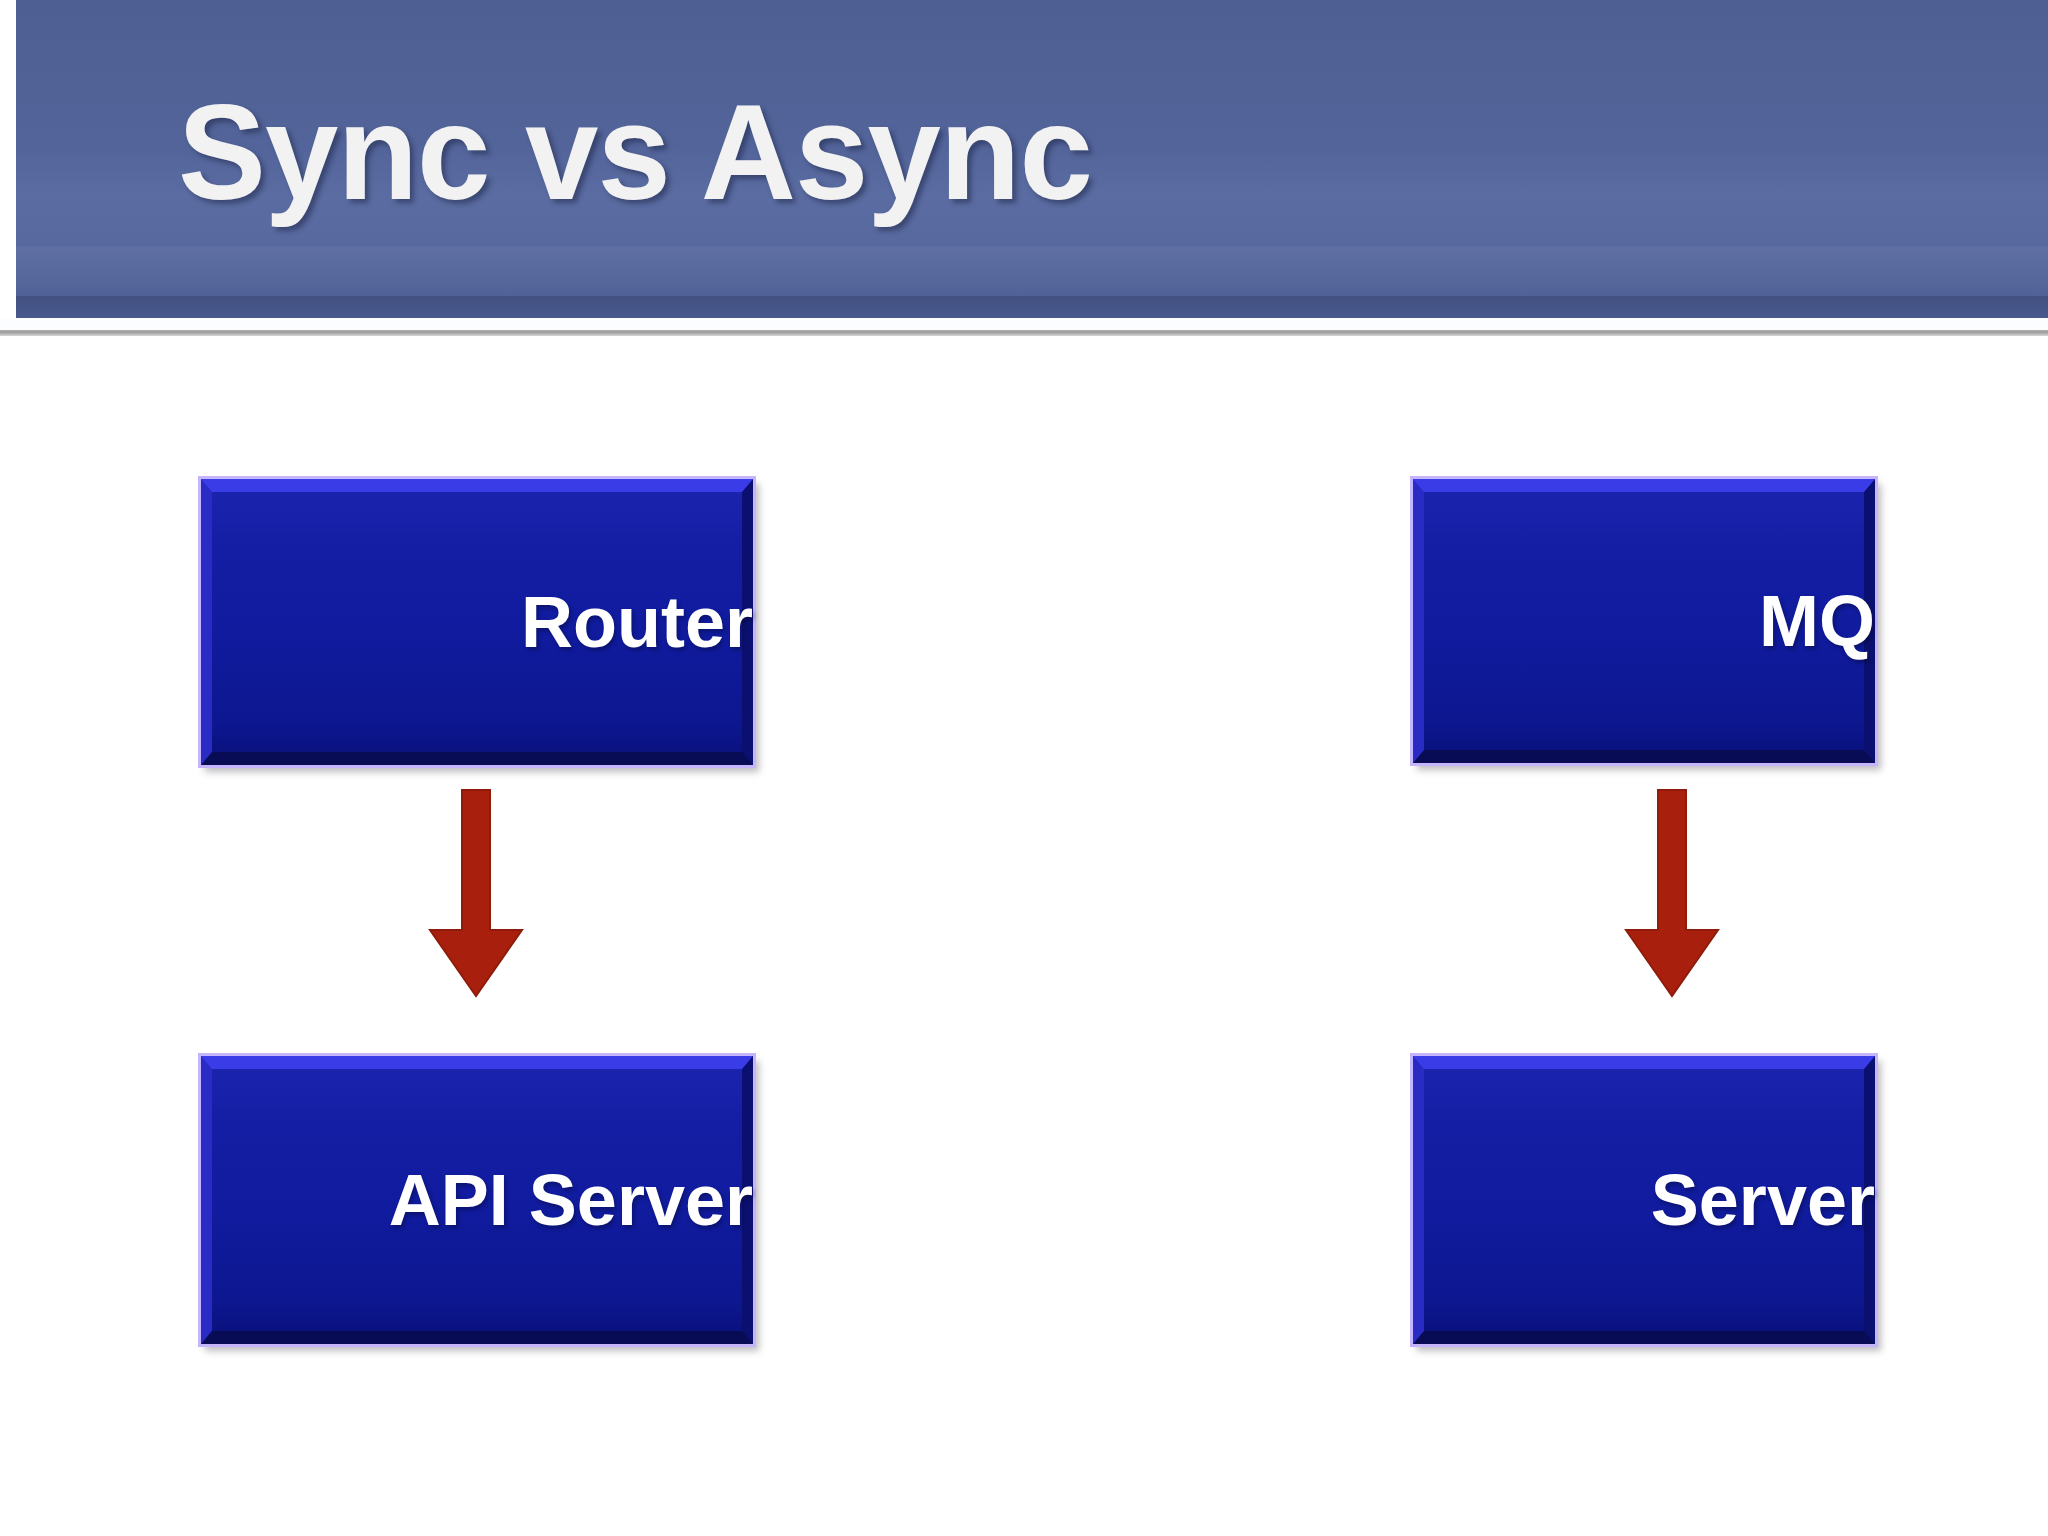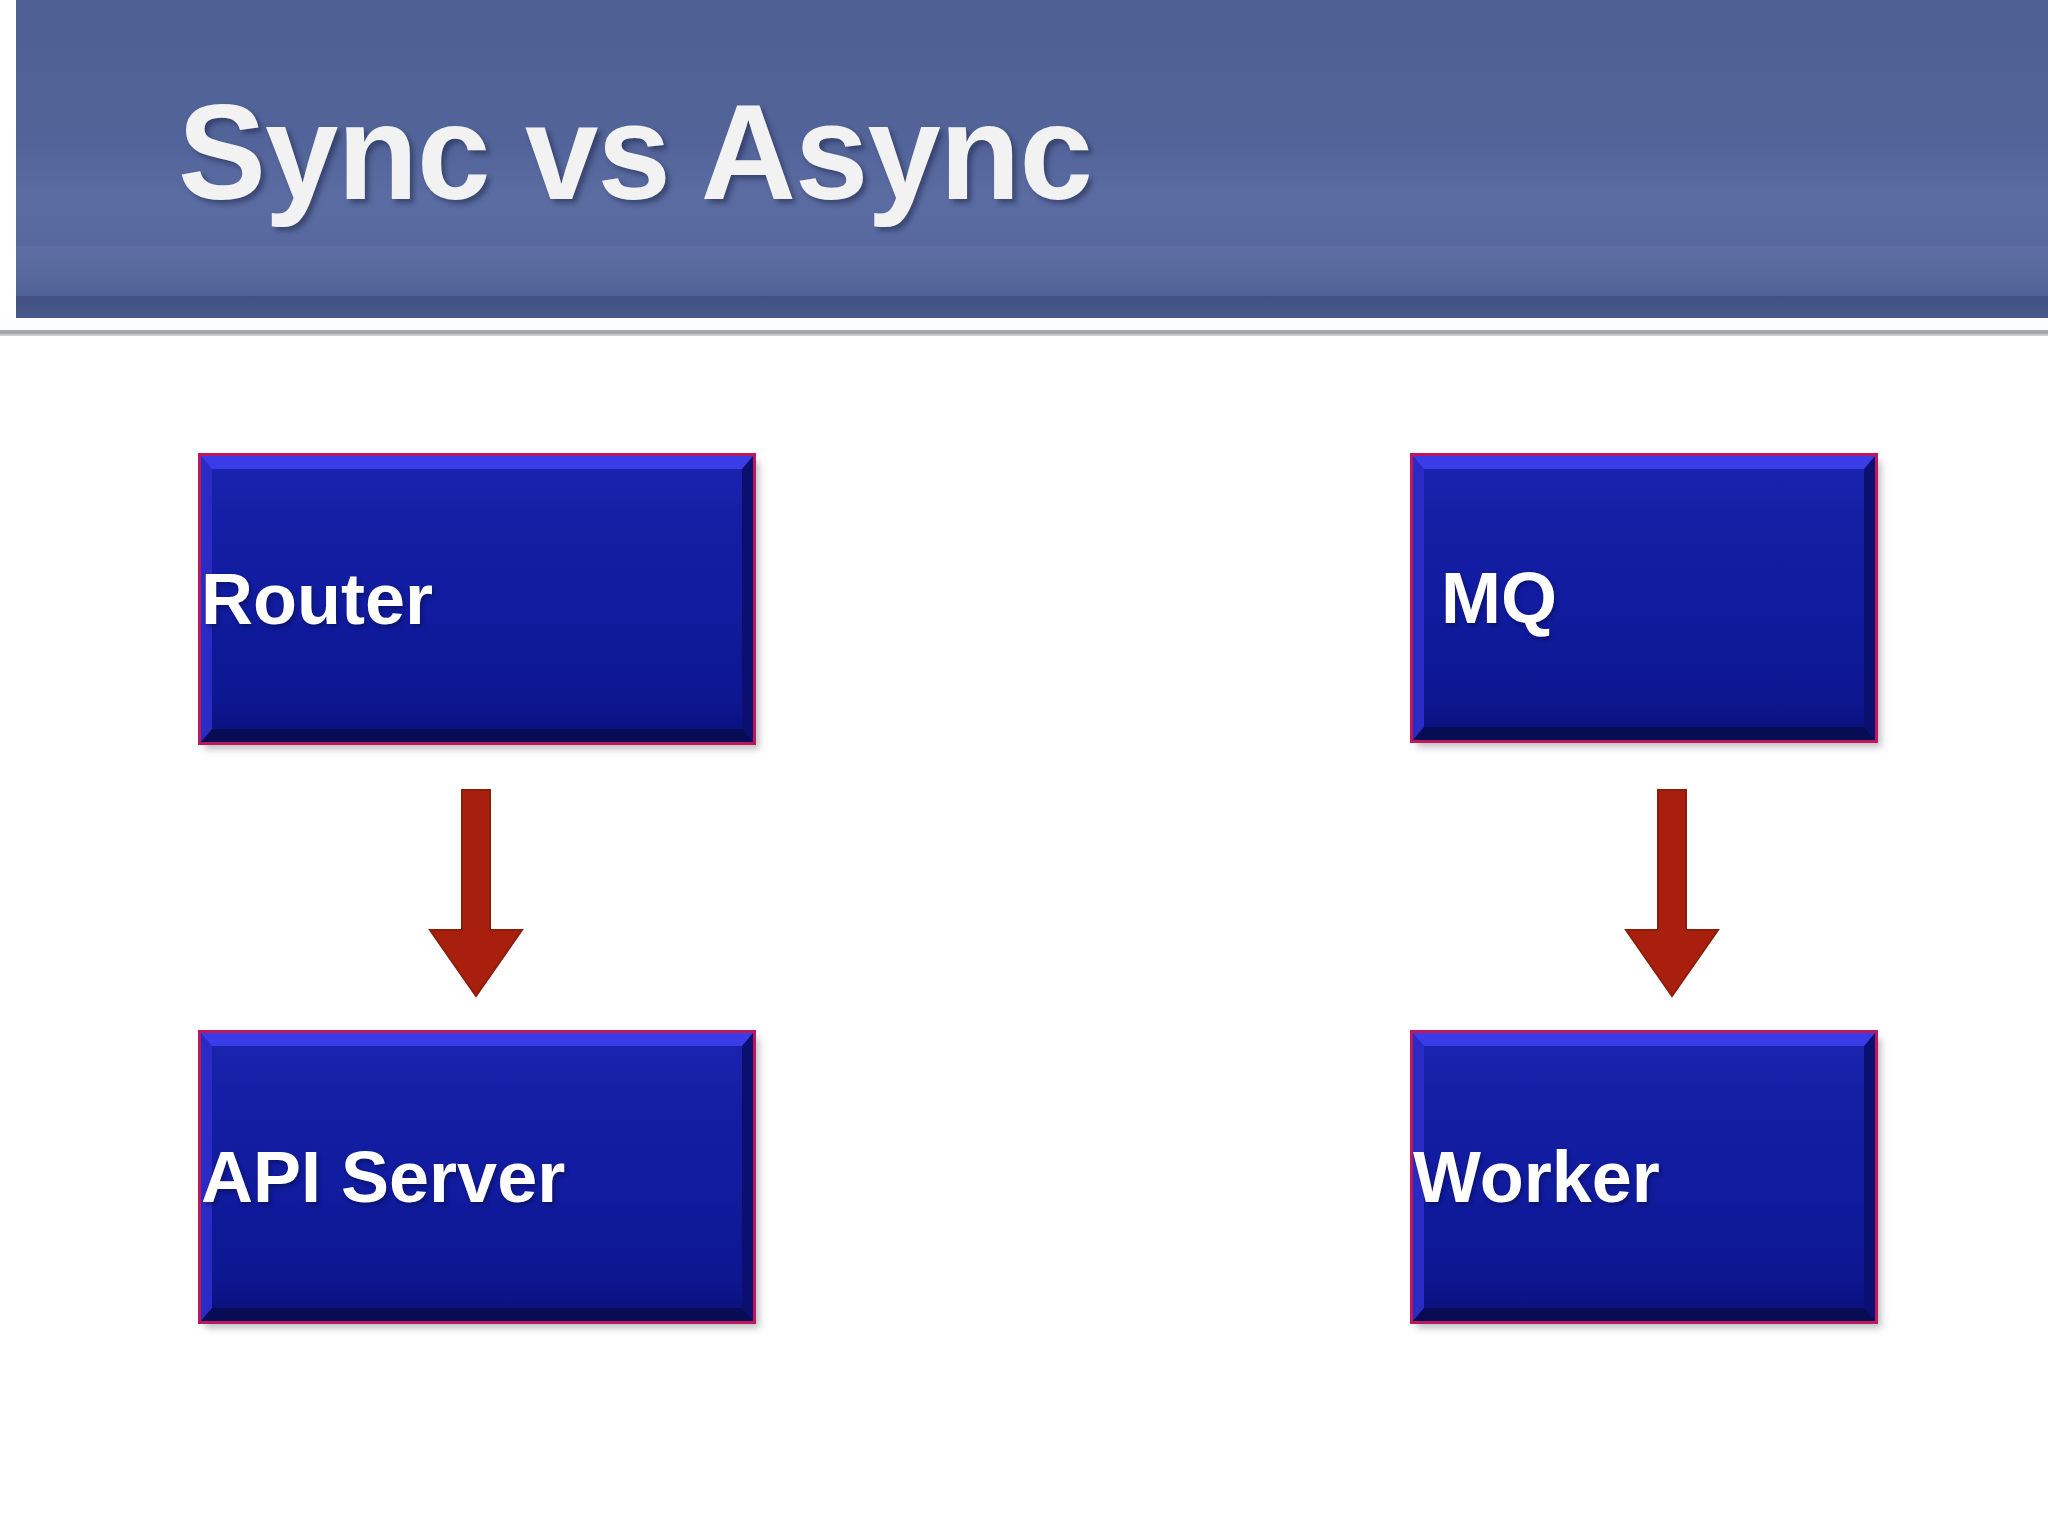--- a/index.html
+++ b/index.html
@@ -99,26 +99,27 @@
     top: 336px;
     width: 2048px;
     height: 1200px;
     background: #ffffff;
   }
 
   
   .node-box {
     position: absolute;
     box-sizing: border-box;
-    border: 3px solid #be185d;
+    border: 3px solid #c4b5fd;
     background: #14209c;
     box-shadow: 5px 6px 7px -2px rgba(110,110,120,.45);
     display: flex;
     align-items: center;
-    justify-content: flex-start;
+    justify-content: flex-end;
+    margin-top: 23px;
   }
   
   .node-box .bevel {
     position: absolute;
     left: 0; top: 0; right: 0; bottom: 0;
     border-top: 13px solid #3a3ce8;
     border-left: 11px solid #2a2bc4;
     border-right: 11px solid #0b1070;
     border-bottom: 13px solid #070c55;
     box-sizing: border-box;
@@ -194,21 +195,21 @@
 
   <div class="node-box" id="box-mq">
     <div class="face"></div>
     <div class="bevel"></div>
     <span class="node-label">MQ</span>
   </div>
 
   <div class="node-box" id="box-worker">
     <div class="face"></div>
     <div class="bevel"></div>
-    <span class="node-label">Worker</span>
+    <span class="node-label">Server</span>
   </div>
 
   <svg class="arrow-down" id="arrow-router-api" viewBox="0 0 120 212">
     <polygon points="46,2 74,2 74,142 106,142 60,208 14,142 46,142" fill="#a8200d" stroke="#8f1c0b" stroke-width="2"></polygon>
   </svg>
 
   <svg class="arrow-down" id="arrow-mq-worker" viewBox="0 0 120 212">
     <polygon points="46,2 74,2 74,142 106,142 60,208 14,142 46,142" fill="#a8200d" stroke="#8f1c0b" stroke-width="2"></polygon>
   </svg>
 

